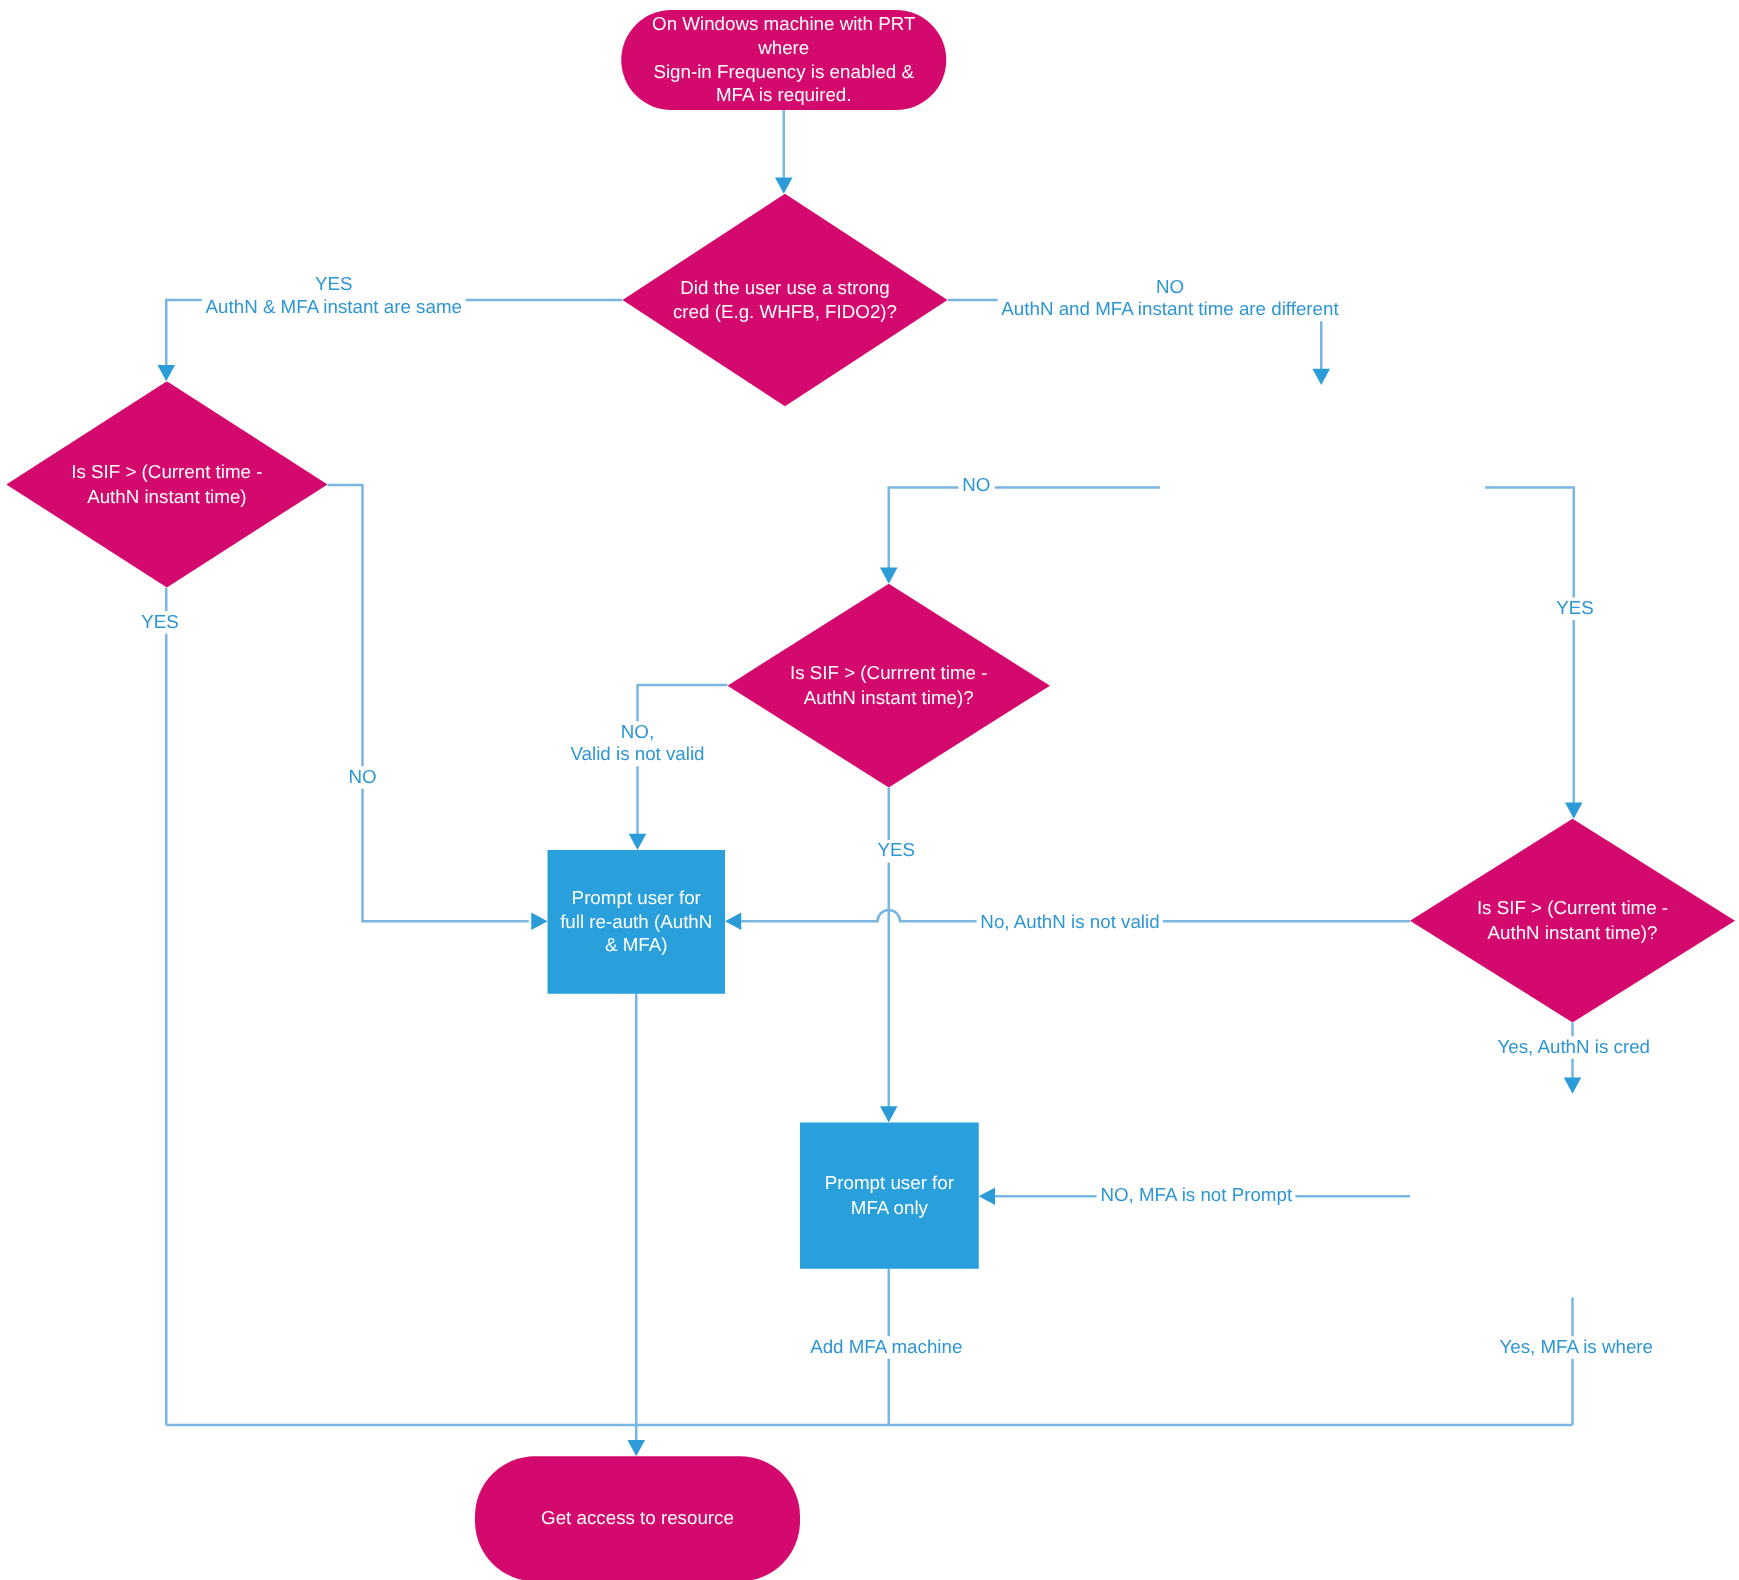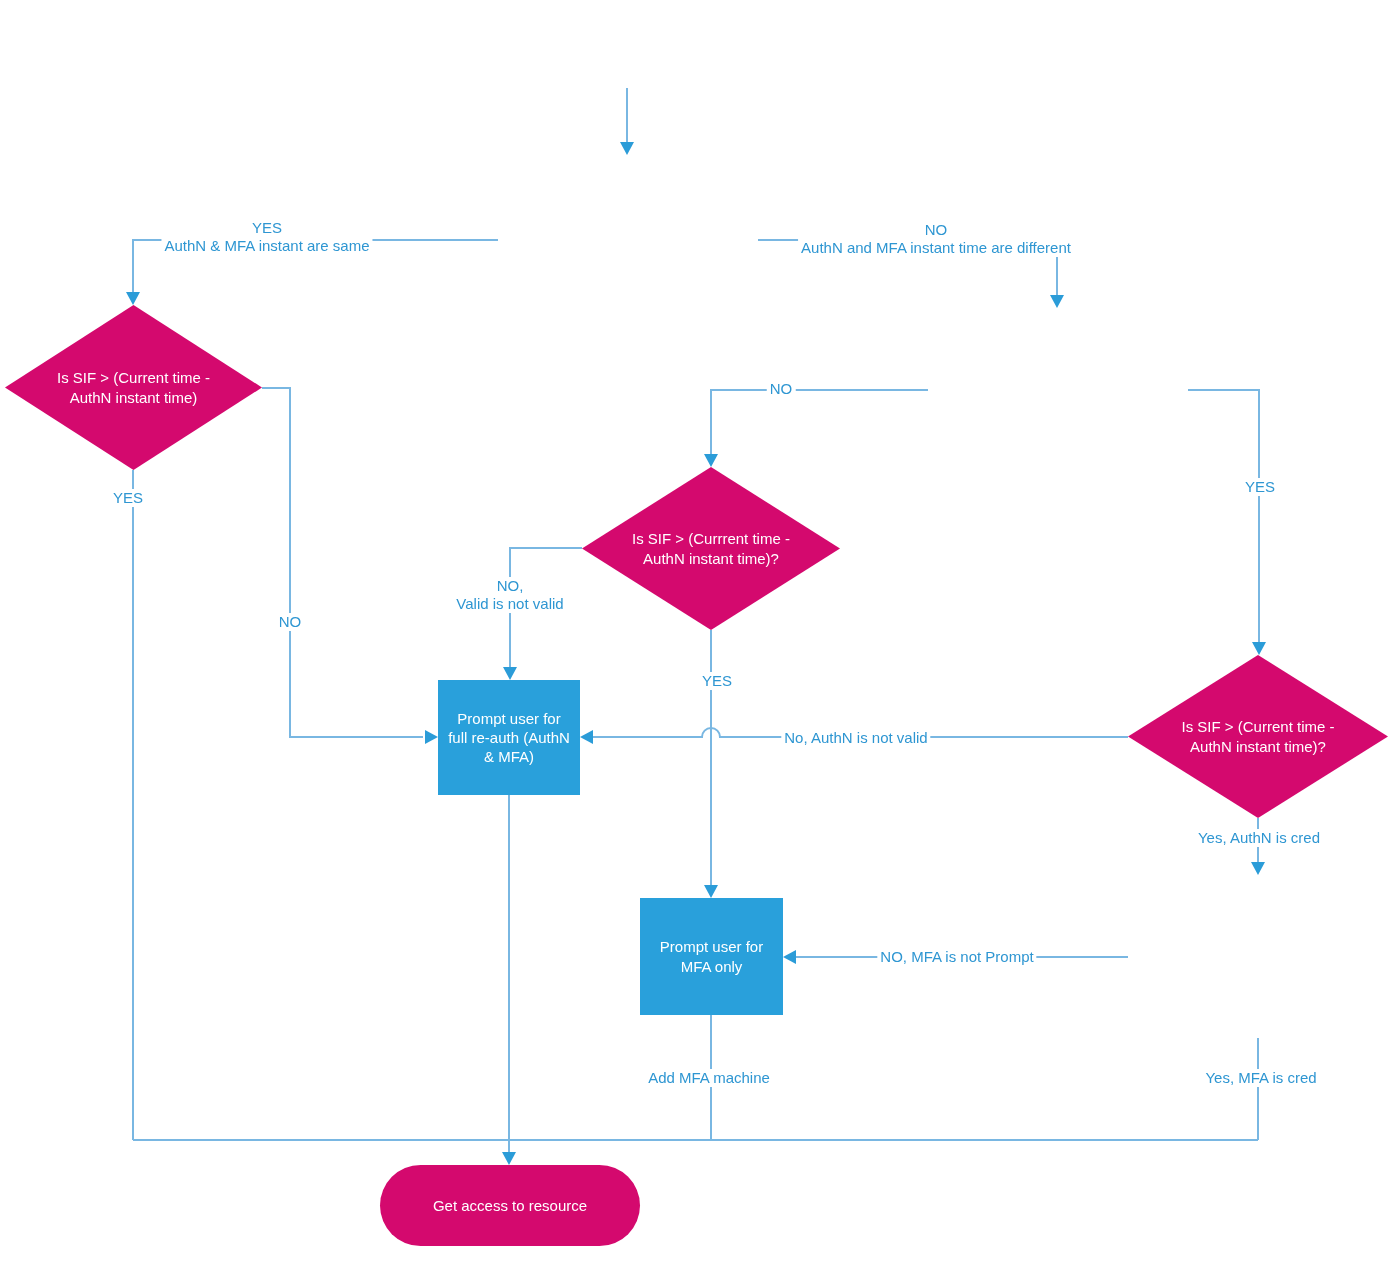--- a/index.html
+++ b/index.html
@@ -90,38 +90,44 @@
   <div class="edge-label" style="left:128px;top:498px;">YES</div>
   <div class="edge-label" style="left:290px;top:622px;">NO</div>
   <div class="edge-label" style="left:781px;top:389px;">NO</div>
   <div class="edge-label" style="left:1260px;top:487px;">YES</div>
   <div class="edge-label" style="left:510px;top:595px;">NO,
 Valid is not valid</div>
   <div class="edge-label" style="left:717px;top:681px;">YES</div>
   <div class="edge-label" style="left:856px;top:738px;">No, AuthN is not valid</div>
   <div class="edge-label" style="left:1259px;top:838px;">Yes, AuthN is cred</div>
   <div class="edge-label" style="left:957px;top:957px;">NO, MFA is not Prompt</div>
-  <div class="edge-label" style="left:1261px;top:1078px;">Yes, MFA is cred</div>
+  <div class="edge-label" style="left:1261px;top:1078px;">Yes, MFA is where</div>
   <div class="edge-label" style="left:709px;top:1078px;">Add MFA machine</div>
 
+  <div class="node stadium" style="left:497px;top:8px;width:260px;height:80px;padding:0 20px;">On Windows machine with PRT
+where
+Sign-in Frequency is enabled &amp;
+MFA is required.</div>
 
+  <div class="node diamond" style="left:498px;top:155px;width:260px;height:170px;padding:0 30px;">Did the user use a strong
+cred (E.g. WHFB, FIDO2)?</div>
 
   <div class="node diamond" style="left:5px;top:305px;width:257px;height:165px;padding:0 30px;">Is SIF &gt; (Current time -
 AuthN instant time)</div>
 
 
   <div class="node diamond" style="left:582px;top:467px;width:258px;height:163px;padding:0 30px;">Is SIF &gt; (Currrent time -
 AuthN instant time)?</div>
 
   <div class="node rect" style="left:438px;top:680px;width:142px;height:115px;padding:0 4px;">Prompt user for
 full re-auth (AuthN
 &amp; MFA)</div>
 
   <div class="node diamond" style="left:1128px;top:655px;width:260px;height:163px;padding:0 30px;">Is SIF &gt; (Current time -
 AuthN instant time)?</div>
 
 
   <div class="node rect" style="left:640px;top:898px;width:143px;height:117px;padding:0 6px;">Prompt user for
 MFA only</div>
 
-  <div class="node stadium" style="left:380px;top:1165px;width:260px;height:81px;padding:0 20px;">Get access to resource</div>
+  <div class="node stadium" style="left:380px;top:1165px;width:260px;height:100px;padding:0 20px;">Get access to resource</div>
 
 </div>
 
 </body></html>

